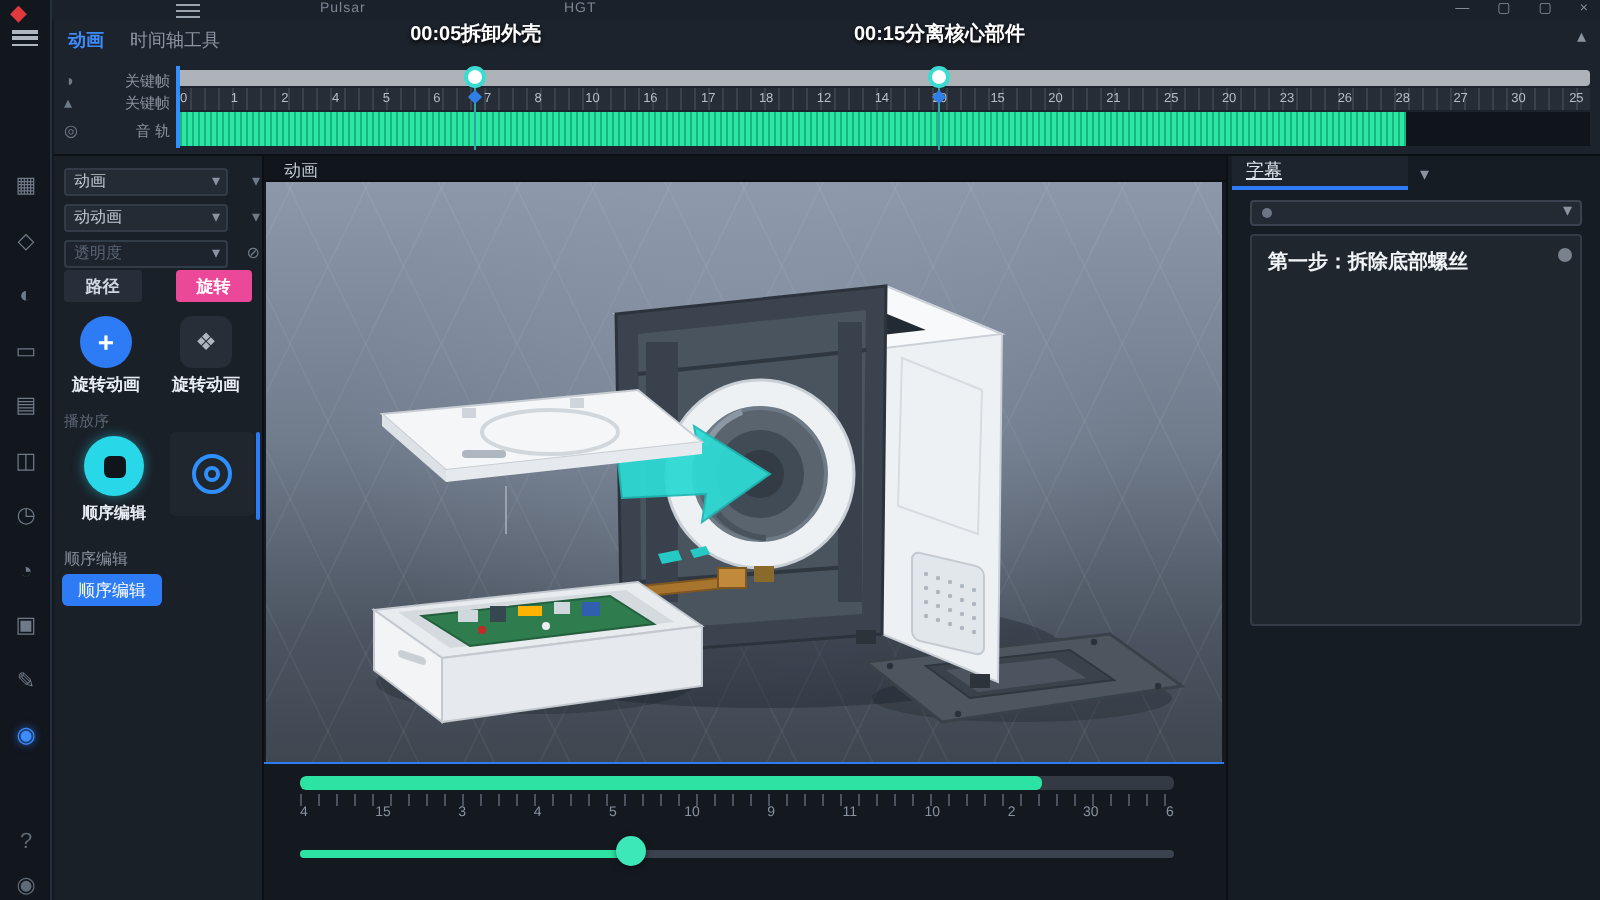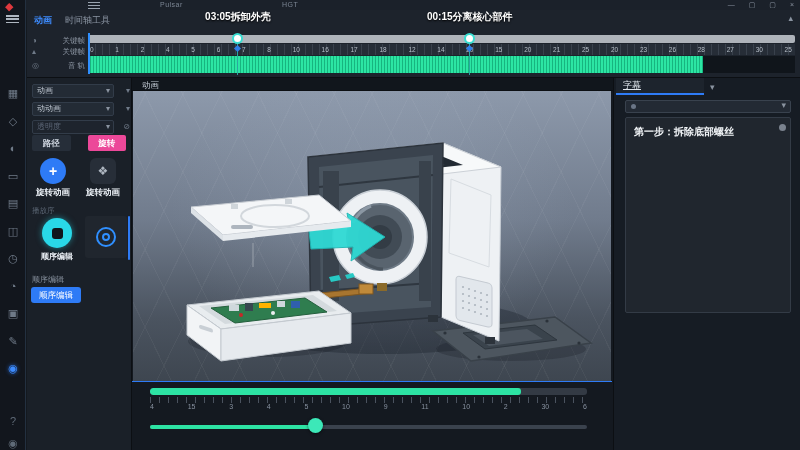--- a/index.html
+++ b/index.html
@@ -192,21 +192,21 @@
         <span>28</span>
         <span>27</span>
         <span>30</span>
         <span>25</span>
       </div>
     <div class="waveform">
       <div class="fill" id="wave-fill" style="width: 87%;"></div>
     </div>
     <div class="tl-startline"></div>
     <div id="tl-markers">
-        <div class="marker-label" style="left: 210.884px;">03:05拆卸外壳</div>
+        <div class="marker-label" style="left: 210.884px;">00:05拆卸外壳</div>
         <div class="ph-line" style="left: 210.884px;"></div>
         <div class="ph-diamond" style="left: 210.884px;"></div>
         <div class="playhead" style="left: 210.884px;"></div>
         <div class="marker-label" style="left: 442.78px; text-align: center;">00:15分离核心部件</div>
         <div class="ph-line" style="left: 442.78px;"></div>
         <div class="ph-diamond" style="left: 442.78px;"></div>
         <div class="playhead" style="left: 442.78px;"></div>
       </div>
   </div>
 

